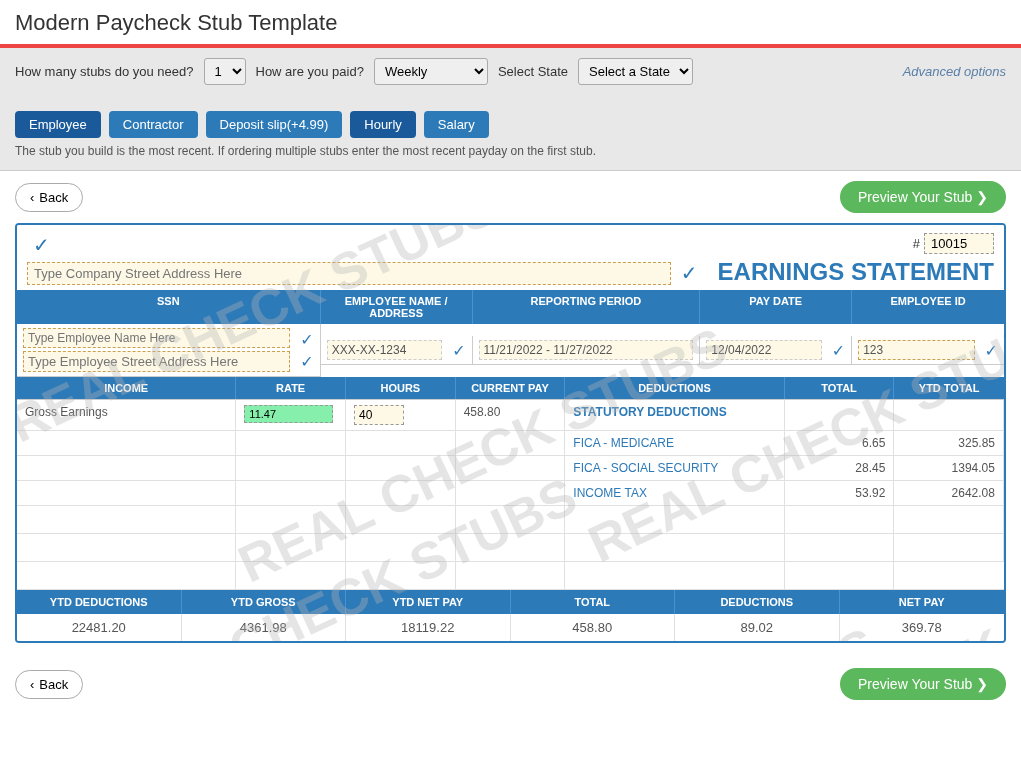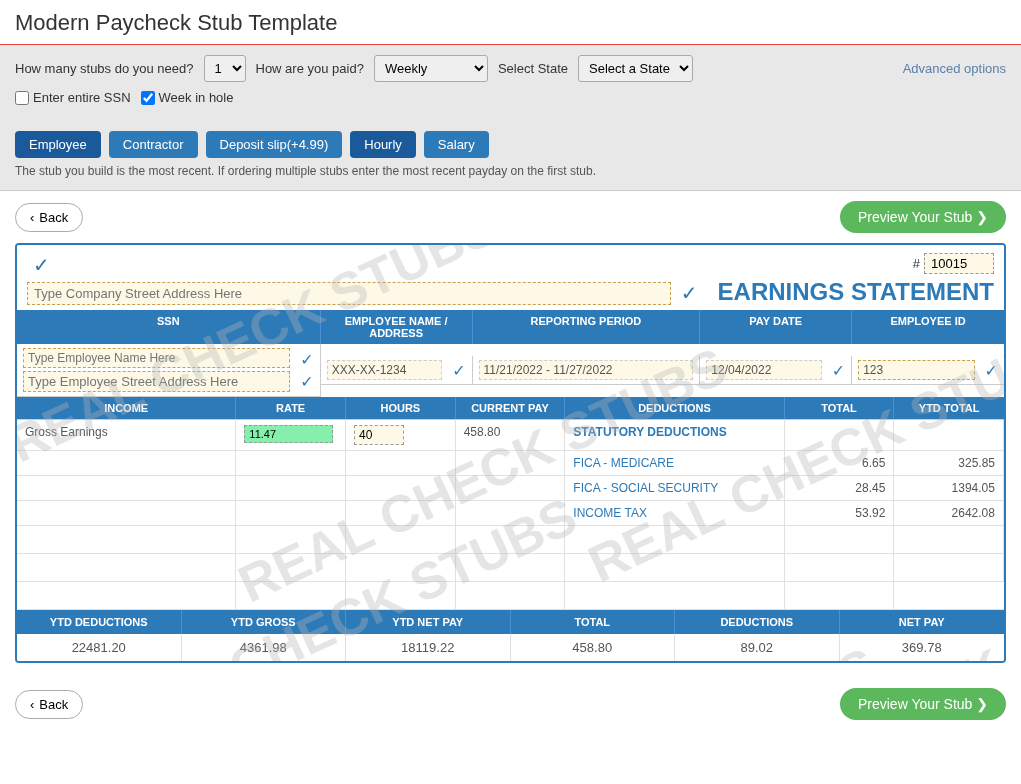--- a/index.html
+++ b/index.html
@@ -1,27 +1,27 @@
 <!DOCTYPE html>
 <html><head>
   <meta charset="utf-8">
   <style>
     * { box-sizing: border-box; margin: 0; padding: 0; }
     body { font-family: Arial, sans-serif; font-size: 13px; background: #fff; color: #333; width: 1021px; }
 
-    .page-title { font-size: 22px; font-weight: normal; padding: 10px 15px 8px; border-bottom: 1px solid #ef4444; }
+    .page-title { font-size: 22px; font-weight: normal; padding: 10px 15px 8px; border-bottom: 4px solid #ef4444; }
 
     .controls-bar { background: #e8e8e8; padding: 10px 15px; border-bottom: 1px solid #ccc; }
     .controls-row1 { display: flex; align-items: center; gap: 10px; margin-bottom: 8px; }
     .controls-row2 { display: flex; align-items: center; gap: 10px; margin-bottom: 8px; }
     .controls-row3 { display: flex; align-items: center; gap: 8px; }
 
     .label-text { font-size: 13px; }
     select { padding: 4px 6px; border: 1px solid #aaa; border-radius: 3px; font-size: 13px; }
-    .advanced-options-link { color: #5a7fa8; text-decoration: none; font-size: 13px; margin-left: auto; }
+    .advanced-options-link { color: #5a7fa8; text-decoration: none; font-size: 13px; margin-left: auto; font-style: italic; }
 
     .checkbox-label { display: flex; align-items: center; gap: 4px; font-size: 13px; }
     input[type=checkbox] { width: 14px; height: 14px; }
 
     .btn { padding: 6px 14px; border: none; border-radius: 4px; cursor: pointer; font-size: 13px; color: #fff; }
     .btn-blue { background: #2d7ab8; margin-top: 18px; }
     .btn-green { background: #5cb85c; color: #fff; border-radius: 20px; padding: 8px 18px; font-size: 14px; }
     .btn-active { background: #1a5a9a; }
 
     .info-text { font-size: 12px; color: #555; padding: 6px 0 2px; }
@@ -106,30 +106,20 @@
     <span class="label-text">How are you paid?</span>
     <select>
       <option>Weekly</option><option>Bi-Weekly</option><option>Semi-Monthly</option><option>Monthly</option>
     </select>
     <span class="label-text">Select State</span>
     <select>
       <option>Select a State</option>
     </select>
     <a href="#" class="advanced-options-link">Advanced options</a>
   </div>
-  <div class="controls-row2">
-    <label class="checkbox-label">
-      <input type="checkbox" style="">
-      <span>Enter entire SSN</span>
-    </label>
-    <label class="checkbox-label">
-      <input type="checkbox" checked="" style="">
-      <span>Week in hole</span>
-    </label>
-  </div>
   <div class="controls-row3">
     <button class="btn btn-blue btn-active">Employee</button>
     <button class="btn btn-blue">Contractor</button>
     <button class="btn btn-blue">Deposit slip(+4.99)</button>
     <button class="btn btn-blue btn-active">Hourly</button>
     <button class="btn btn-blue">Salary</button>
   </div>
   <div class="info-text">The stub you build is the most recent. If ordering multiple stubs enter the most recent payday on the first stub.</div>
 </div>
 

